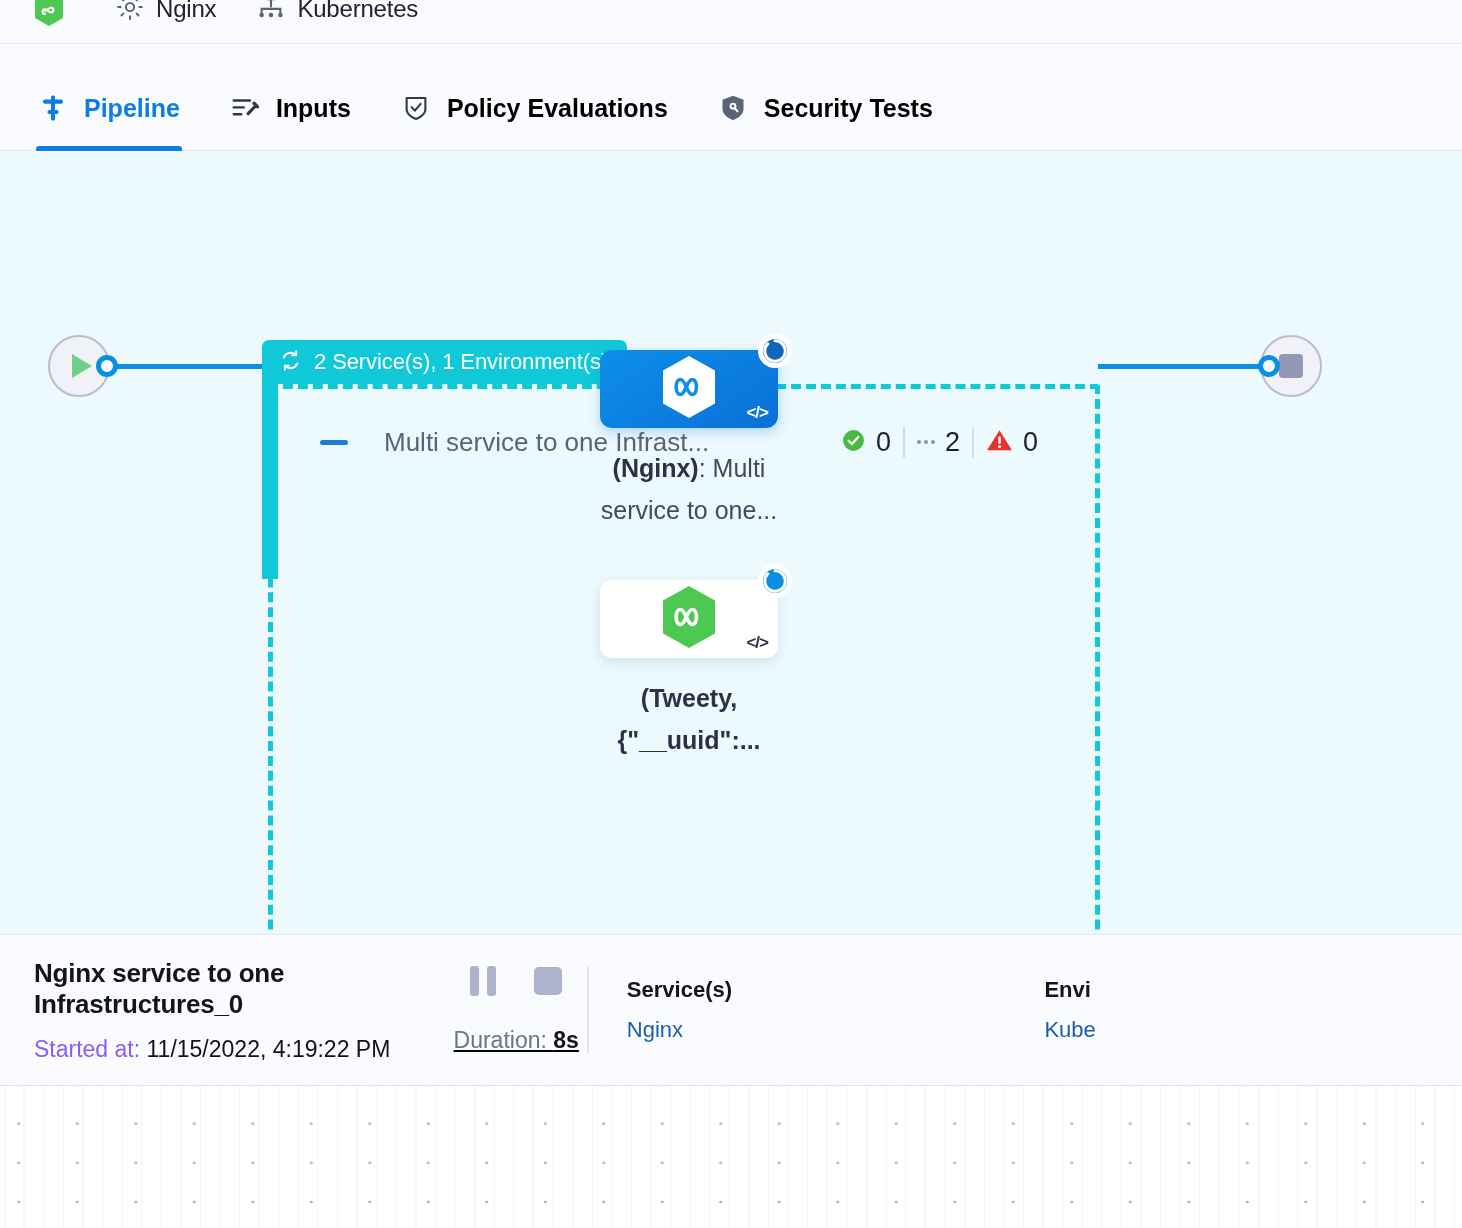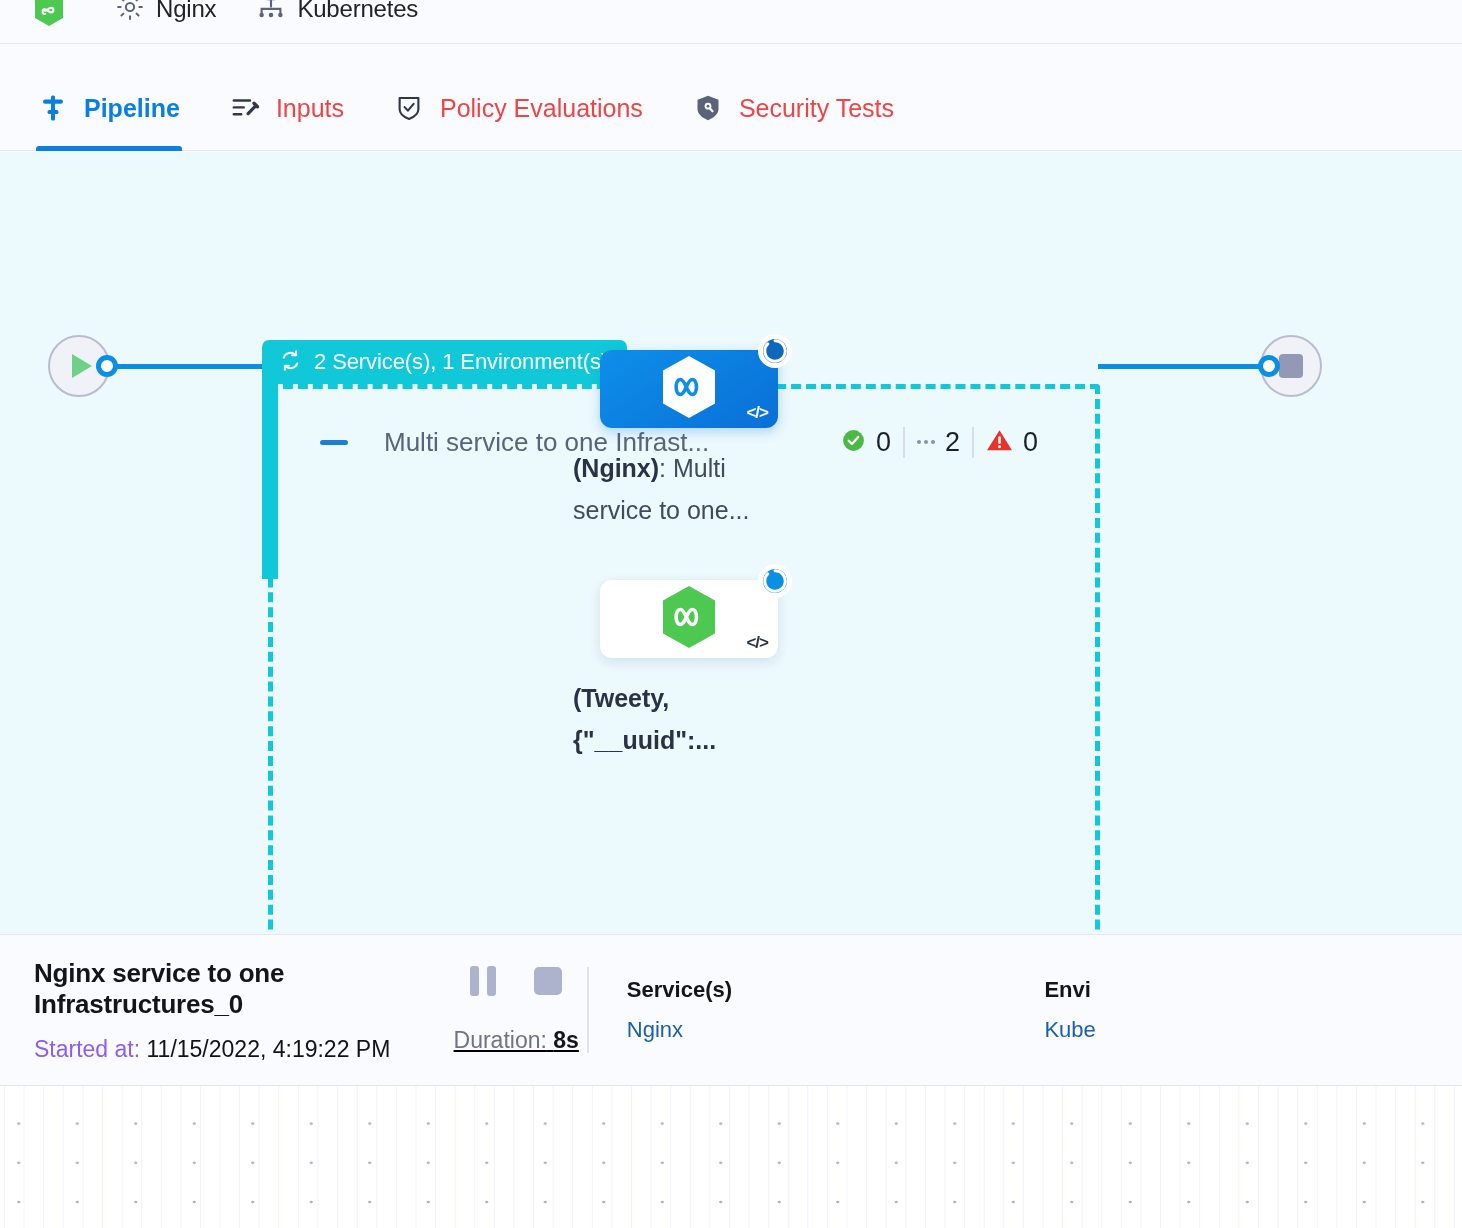--- a/index.html
+++ b/index.html
@@ -31,21 +31,21 @@
     position: absolute; left: 0; top: 66px; width: 1462px; height: 85px;
     background: #fafbfe;
     border-bottom: 1px solid #e4e7f0;
     display: flex; align-items: center; padding-left: 36px;
   }
   .tab {
     height: 85px; display: flex; align-items: center; gap: 16px;
     margin-right: 46px; position: relative; cursor: pointer;
     padding: 0 2px;
   }
-  .tab-label { font-size: 25px; color: #ef4444; font-weight: 400; white-space: nowrap; }
+  .tab-label { font-size: 25px; color: #000000; font-weight: 700; white-space: nowrap; }
   .tab.active .tab-label { color: #0b7ee4; font-weight: 700; }
   .tab.active::after {
     content: ""; position: absolute; left: 0; right: 0; bottom: 0;
     height: 5px; background: #0b7ee4; border-radius: 3px 3px 0 0;
   }
   .tab-icon { width: 30px; height: 30px; display: block; flex: none; }
 
   
   .canvas {
     position: absolute; left: 0; top: 152px; width: 1462px; height: 782px;
@@ -145,21 +145,21 @@
     background: #0b8fe3;
     border: 5px solid #ffffff;
     box-shadow: 0 0 0 1px rgba(255,255,255,0.0);
   }
   .badge-ring-dark {
     background: #1068bb;
     border: 5px solid #ffffff;
   }
   .step-label {
     width: 232px; margin-left: -27px; margin-top: 19px;
-    font-size: 25px; line-height: 42px;
+    text-align: center; font-size: 25px; line-height: 42px;
     color: #434a5e;
   }
   .step-label b { font-weight: 700; color: #2b3146; }
 
   
   .detail {
     position: absolute; left: 0; top: 934px; width: 1462px; height: 152px;
     background: #fafbfe;
     border-top: 1px solid #e4e7f0; border-bottom: 1px solid #e2e5ef;
     display: flex; align-items: center;

